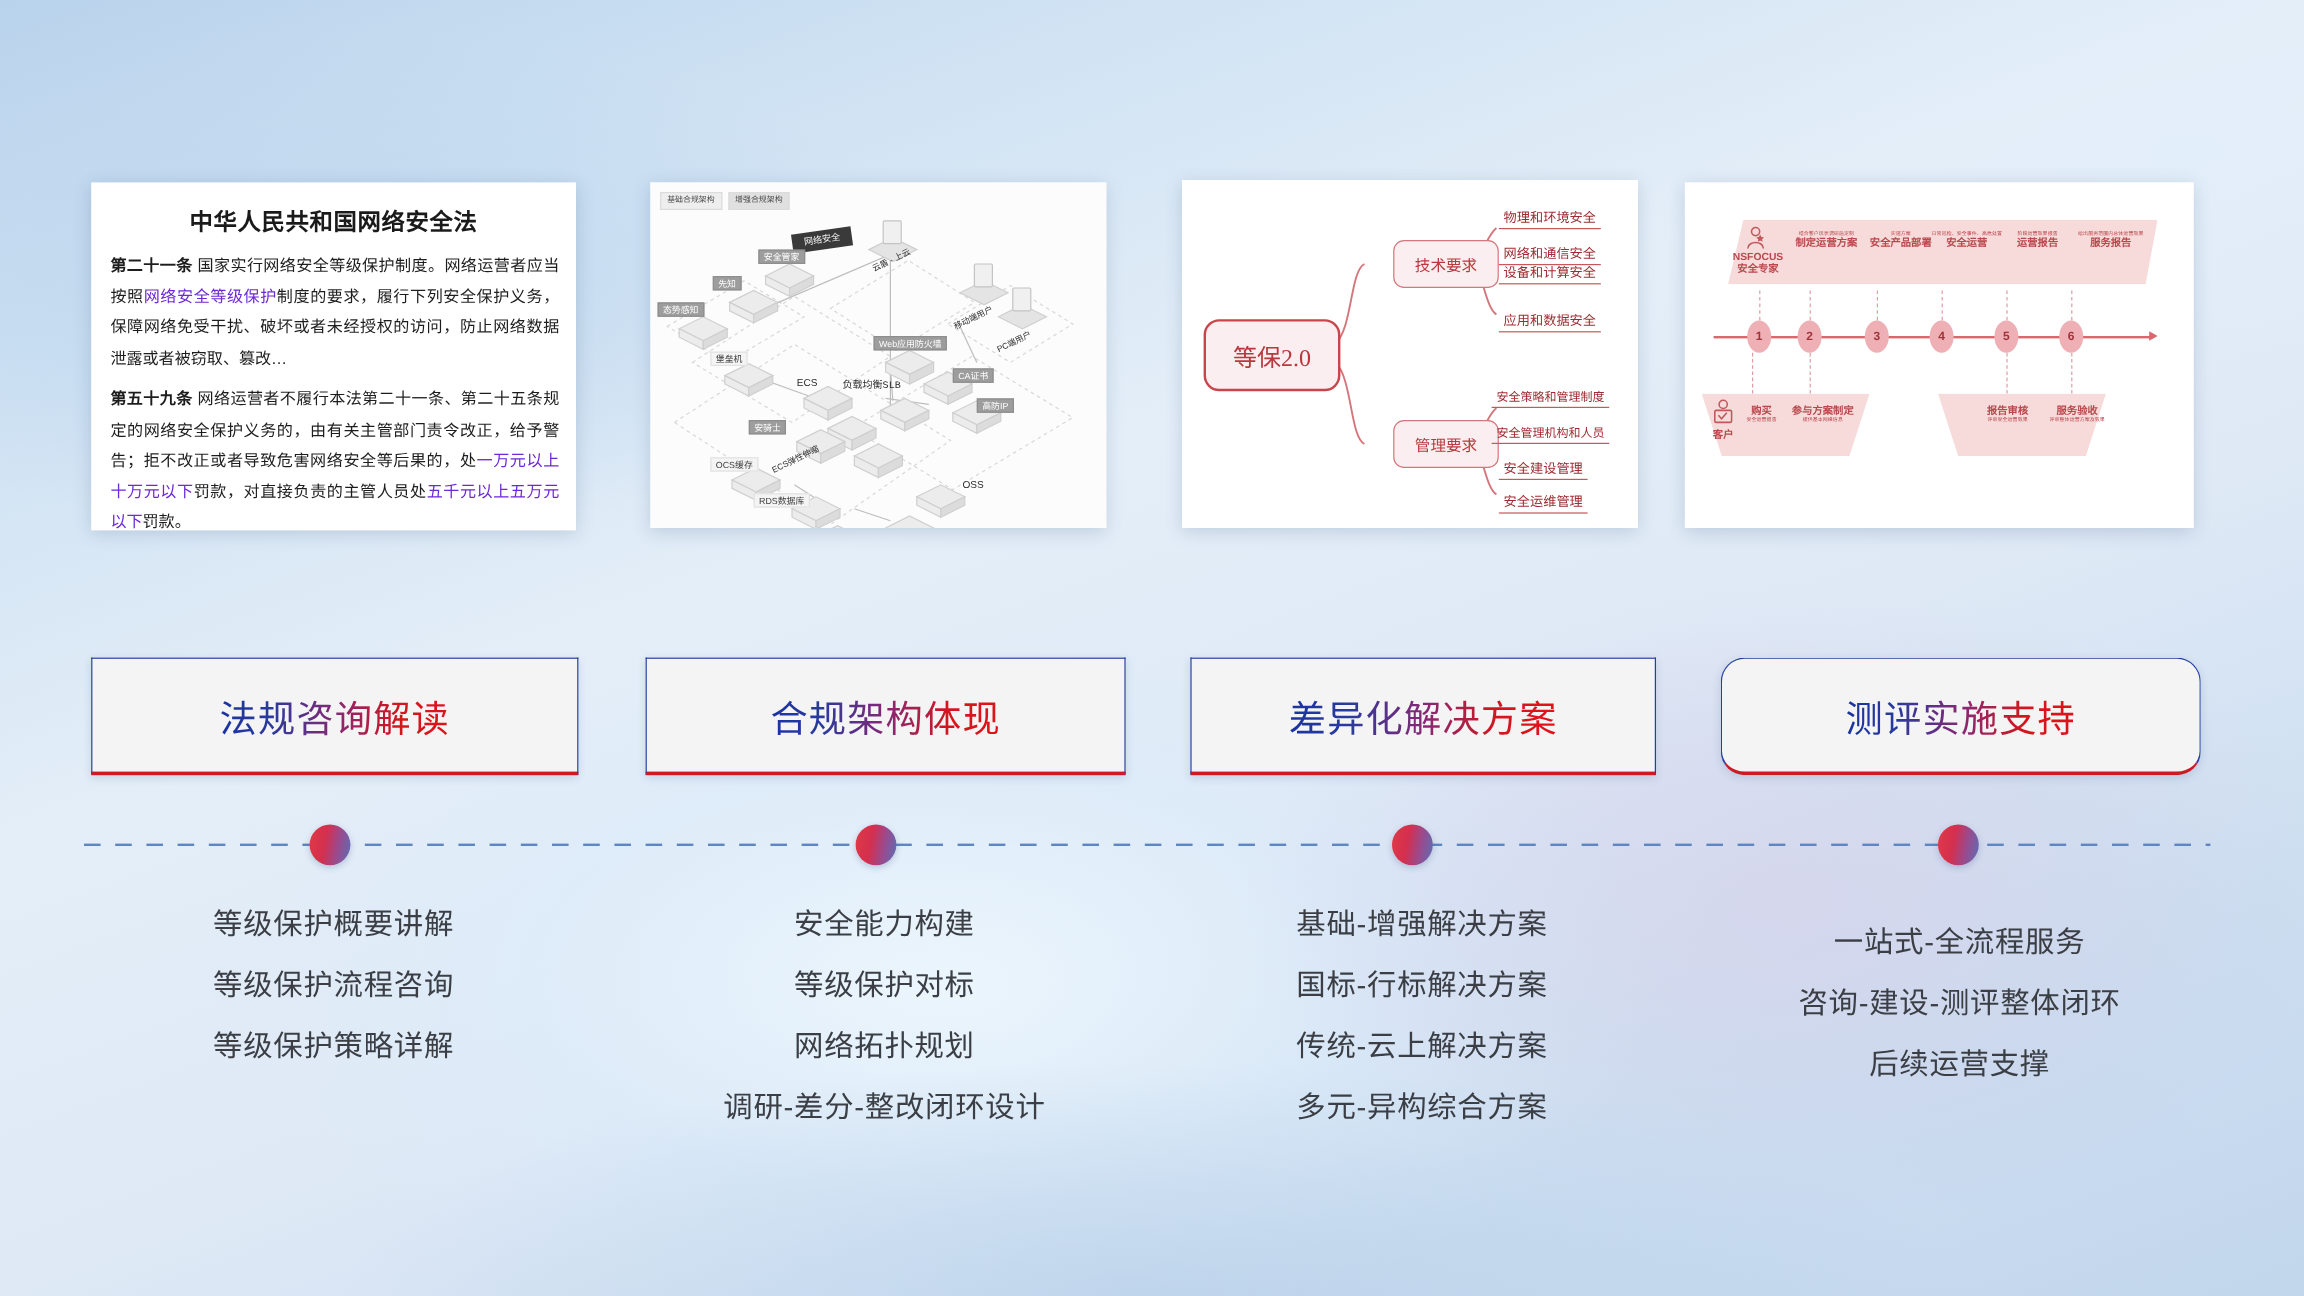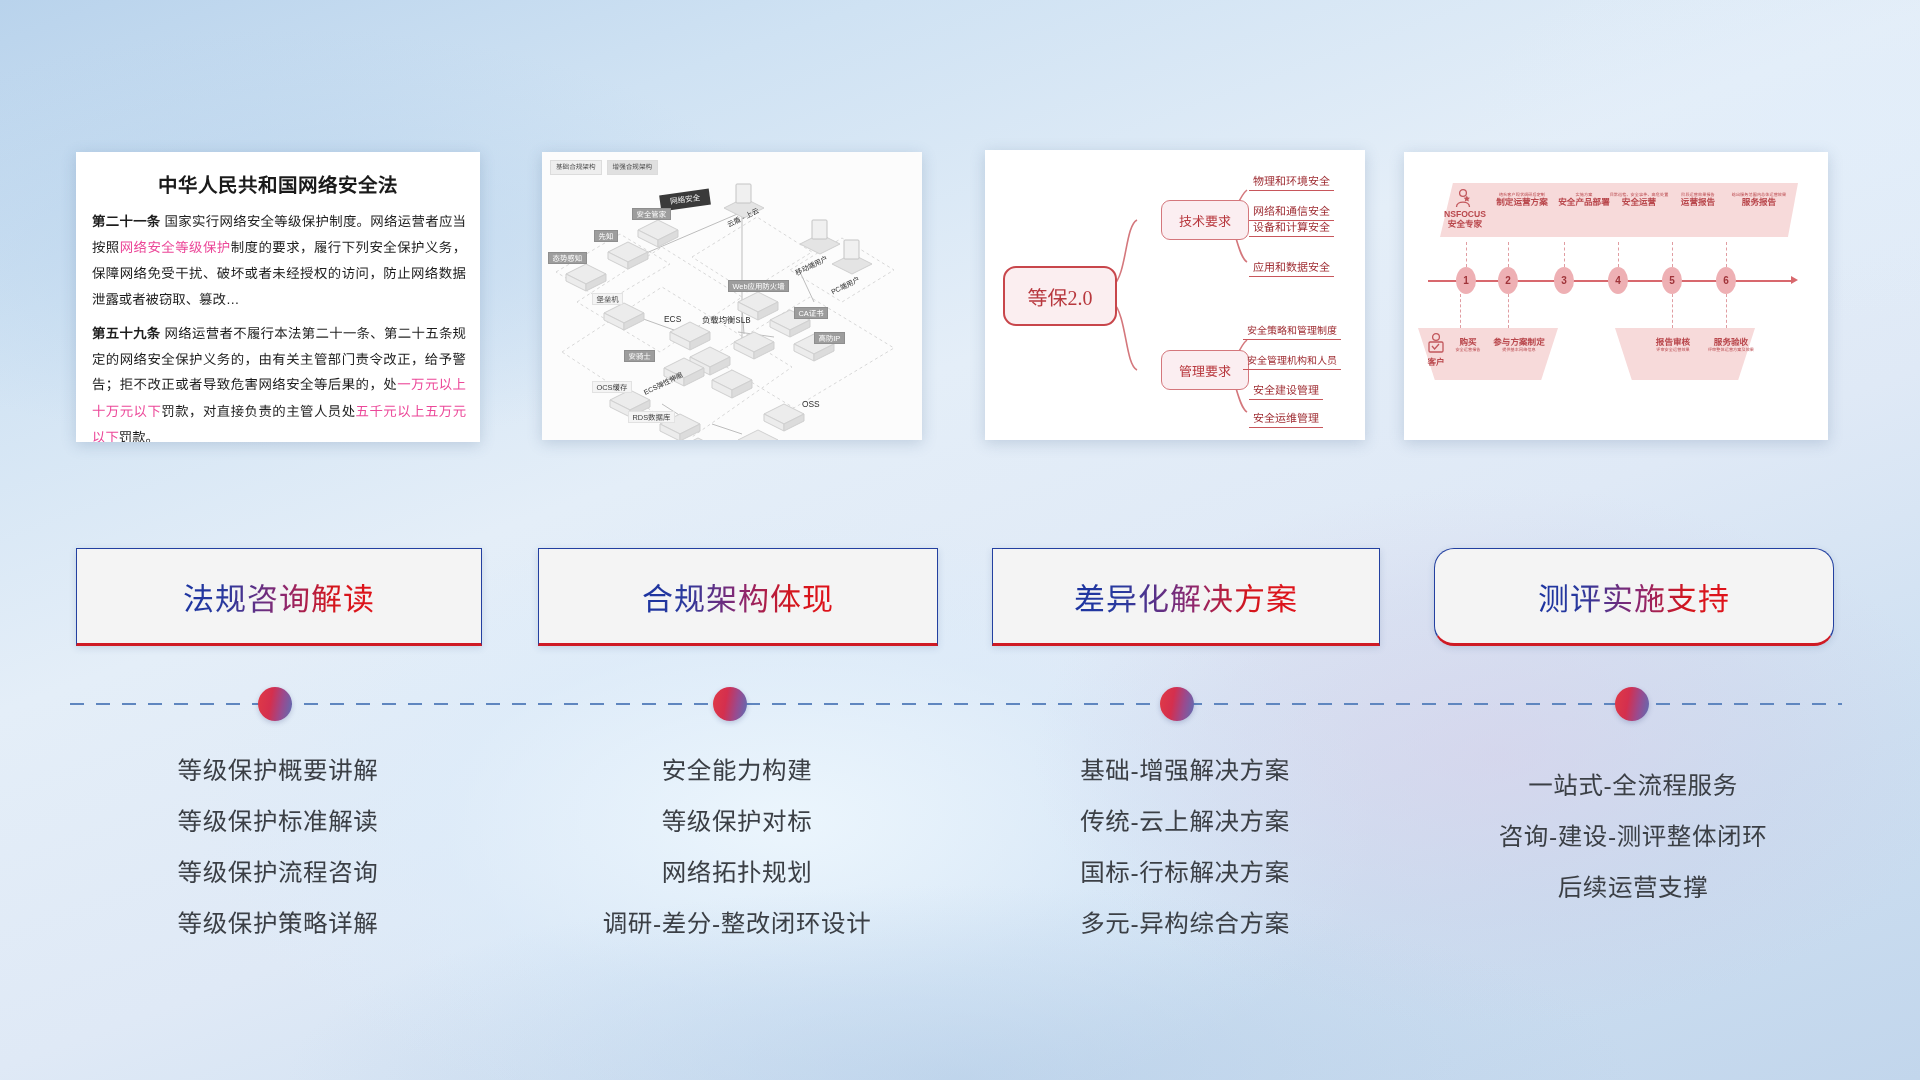--- a/index.html
+++ b/index.html
@@ -46,21 +46,21 @@
   .law-title{
     text-align:center;font-weight:bold;font-size:19.5px;color:#1a1a1a;
     margin:17px 0 11px 0;letter-spacing:.5px;
   }
   .law-body{padding:0 14px 0 16px;}
   .law-para{
     font-size:13.4px;line-height:25.5px;color:#1d1d1d;text-align:justify;
     margin:0 0 9px 0;
   }
   .law-para b{font-weight:bold;}
-  .law-para .hl{color:#ec4899;font-family:Liberation Mono, monospace;}
+  .law-para .hl{color:#6d28d9;}
 
   
   .arch-wrap{position:absolute;inset:0;background:#fcfcfc;}
   .arch-tabs{position:absolute;left:8px;top:8px;display:flex;gap:5px;}
   .arch-tab{
     font-size:6.6px;color:#4a4a4a;background:#eeeeee;border:1px solid #dcdcdc;
     padding:3px 5px;line-height:1;white-space:nowrap;
   }
   .arch-tab.active{background:#e0e0e0;}
   .arch-svg{position:absolute;left:0;top:0;}
@@ -448,34 +448,33 @@
 
 <div class="rail"></div>
 <div class="dot" id="dot-1"></div>
 <div class="dot" id="dot-2"></div>
 <div class="dot" id="dot-3"></div>
 <div class="dot" id="dot-4"></div>
 
 <div class="lists">
   <div class="list-col" id="list-1">
     <div class="li">等级保护概要讲解</div>
-    <div class="li">等级保护标准解读</div>
     <div class="li">等级保护流程咨询</div>
     <div class="li">等级保护策略详解</div>
   </div>
   <div class="list-col" id="list-2">
     <div class="li">安全能力构建</div>
     <div class="li">等级保护对标</div>
     <div class="li">网络拓扑规划</div>
     <div class="li">调研-差分-整改闭环设计</div>
   </div>
   <div class="list-col" id="list-3">
     <div class="li">基础-增强解决方案</div>
+    <div class="li">国标-行标解决方案</div>
     <div class="li">传统-云上解决方案</div>
-    <div class="li">国标-行标解决方案</div>
     <div class="li">多元-异构综合方案</div>
   </div>
   <div class="list-col" id="list-4">
     <div class="li">一站式-全流程服务</div>
     <div class="li">咨询-建设-测评整体闭环</div>
     <div class="li">后续运营支撑</div>
   </div>
 </div>
 
 </body></html>

